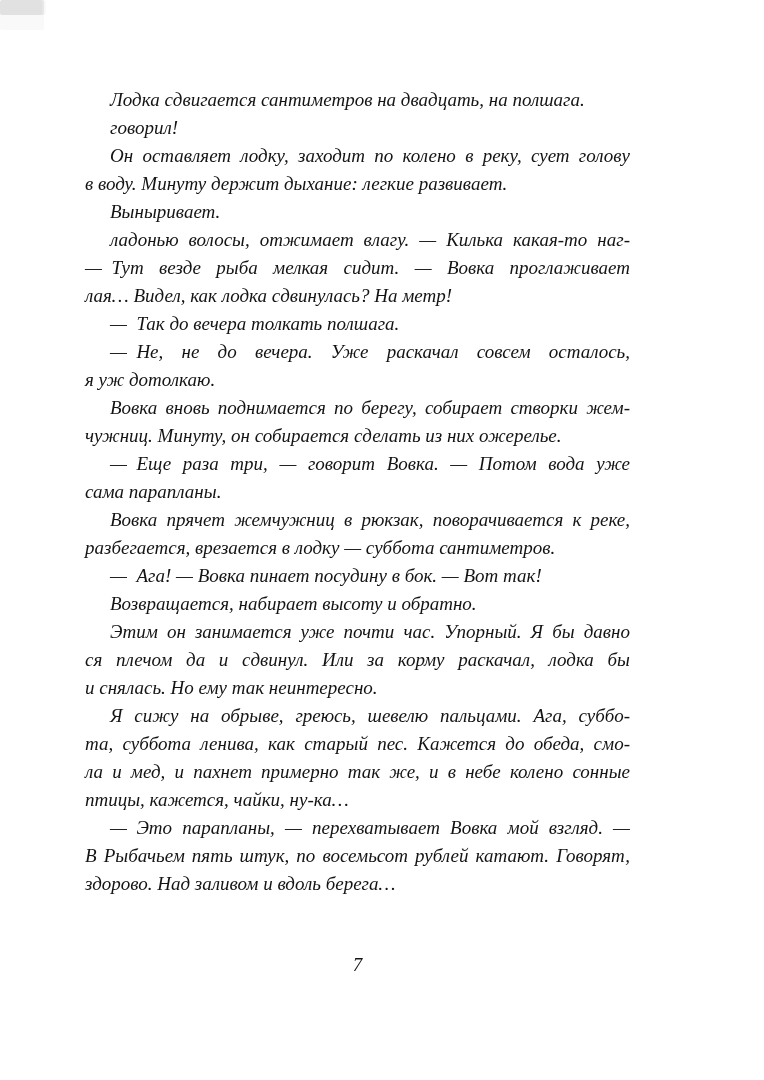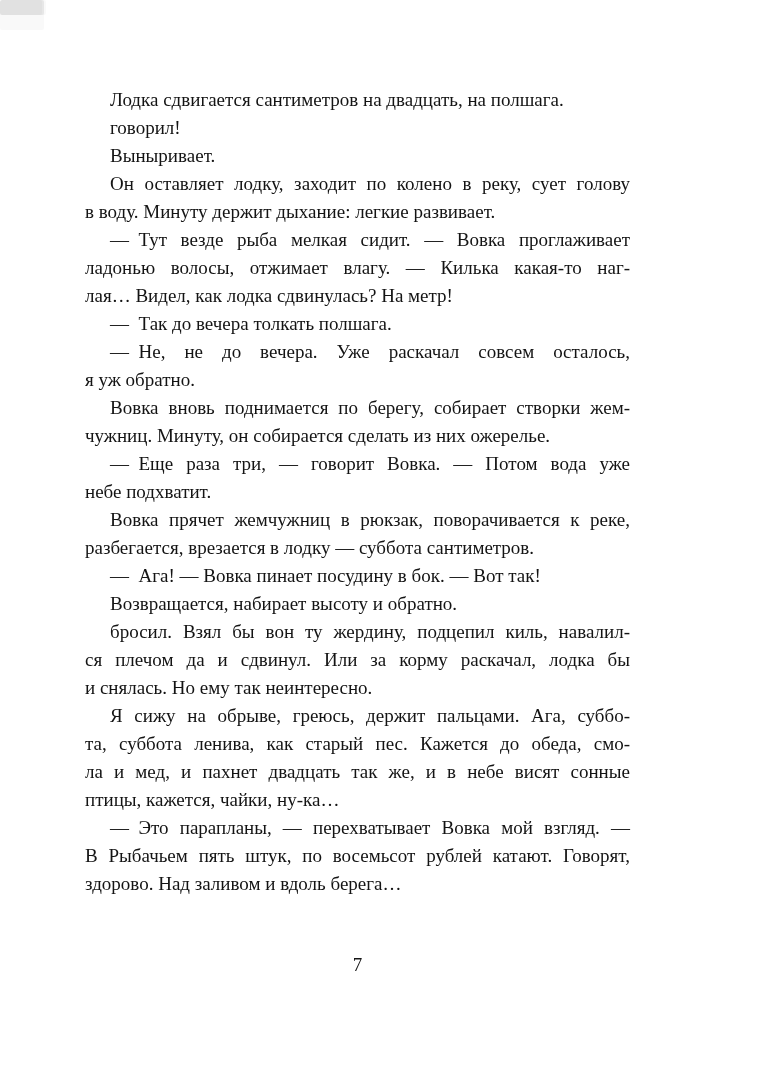--- a/index.html
+++ b/index.html
@@ -7,20 +7,21 @@
     width: 764px; height: 1080px;
     background: #ffffff;
     font-family: "Liberation Serif", serif;
   }
   .page {
     position: relative;
     width: 764px; height: 1080px;
     background: #ffffff;
     overflow: hidden;
     color: #141414;
+    font-style: italic;
   }
   
   .artifact {
     position: absolute;
     background: rgba(0,0,0,0.025);
     border-radius: 2px;
   }
   .a1 { left: 0;   top: 0;   width: 46px; height: 15px; }
   .a2 { left: 146; top: 0;   width: 42px; height: 15px; }
   .a3 { left: 286; top: 0;   width: 44px; height: 15px; }
@@ -60,65 +61,65 @@
   <div class="artifact a5"></div>
 
   <div class="text-block">
       <div class="para">
         <div class="line">Лодка сдвигается сантиметров на двадцать, на полшага.</div>
       </div>
       <div class="para">
         <div class="line">говорил!</div>
       </div>
       <div class="para">
-        <div class="line">Выныривает.</div>
-      </div>
-      <div class="para">
         <div class="line">Он оставляет лодку, заходит по колено в реку, сует голову</div>
         <div class="line">в воду. Минуту держит дыхание: легкие развивает.</div>
       </div>
       <div class="para">
+        <div class="line">Выныривает.</div>
+      </div>
+      <div class="para">
+        <div class="line">ладонью волосы, отжимает влагу. — Килька какая-то наг-</div>
         <div class="line">— Тут везде рыба мелкая сидит. — Вовка проглаживает</div>
-        <div class="line">ладонью волосы, отжимает влагу. — Килька какая-то наг-</div>
         <div class="line">лая… Видел, как лодка сдвинулась? На метр!</div>
       </div>
       <div class="para">
         <div class="line">— Так до вечера толкать полшага.</div>
       </div>
       <div class="para">
         <div class="line">— Не, не до вечера. Уже раскачал совсем осталось,</div>
-        <div class="line">я уж обратно.</div>
+        <div class="line">я уж дотолкаю.</div>
       </div>
       <div class="para">
         <div class="line">Вовка вновь поднимается по берегу, собирает створки жем-</div>
         <div class="line">чужниц. Минуту, он собирается сделать из них ожерелье.</div>
       </div>
       <div class="para">
         <div class="line">— Еще раза три, — говорит Вовка. — Потом вода уже</div>
-        <div class="line">небе подхватит.</div>
+        <div class="line">сама парапланы.</div>
       </div>
       <div class="para">
         <div class="line">Вовка прячет жемчужниц в рюкзак, поворачивается к реке,</div>
         <div class="line">разбегается, врезается в лодку — суббота сантиметров.</div>
       </div>
       <div class="para">
         <div class="line">— Ага! — Вовка пинает посудину в бок. — Вот так!</div>
       </div>
       <div class="para">
         <div class="line">Возвращается, набирает высоту и обратно.</div>
       </div>
       <div class="para">
-        <div class="line">бросил. Взял бы вон ту жердину, подцепил киль, навалил-</div>
+        <div class="line">Этим он занимается уже почти час. Упорный. Я бы давно</div>
         <div class="line">ся плечом да и сдвинул. Или за корму раскачал, лодка бы</div>
         <div class="line">и снялась. Но ему так неинтересно.</div>
       </div>
       <div class="para">
-        <div class="line">Я сижу на обрыве, греюсь, держит пальцами. Ага, суббо-</div>
+        <div class="line">Я сижу на обрыве, греюсь, шевелю пальцами. Ага, суббо-</div>
         <div class="line">та, суббота ленива, как старый пес. Кажется до обеда, смо-</div>
-        <div class="line">ла и мед, и пахнет двадцать так же, и в небе висят сонные</div>
+        <div class="line">ла и мед, и пахнет примерно так же, и в небе колено сонные</div>
         <div class="line">птицы, кажется, чайки, ну-ка…</div>
       </div>
       <div class="para">
         <div class="line">— Это парапланы, — перехватывает Вовка мой взгляд. —</div>
         <div class="line">В Рыбачьем пять штук, по восемьсот рублей катают. Говорят,</div>
         <div class="line">здорово. Над заливом и вдоль берега…</div>
       </div>
     </div>
 
   <div class="page-number">7</div>

